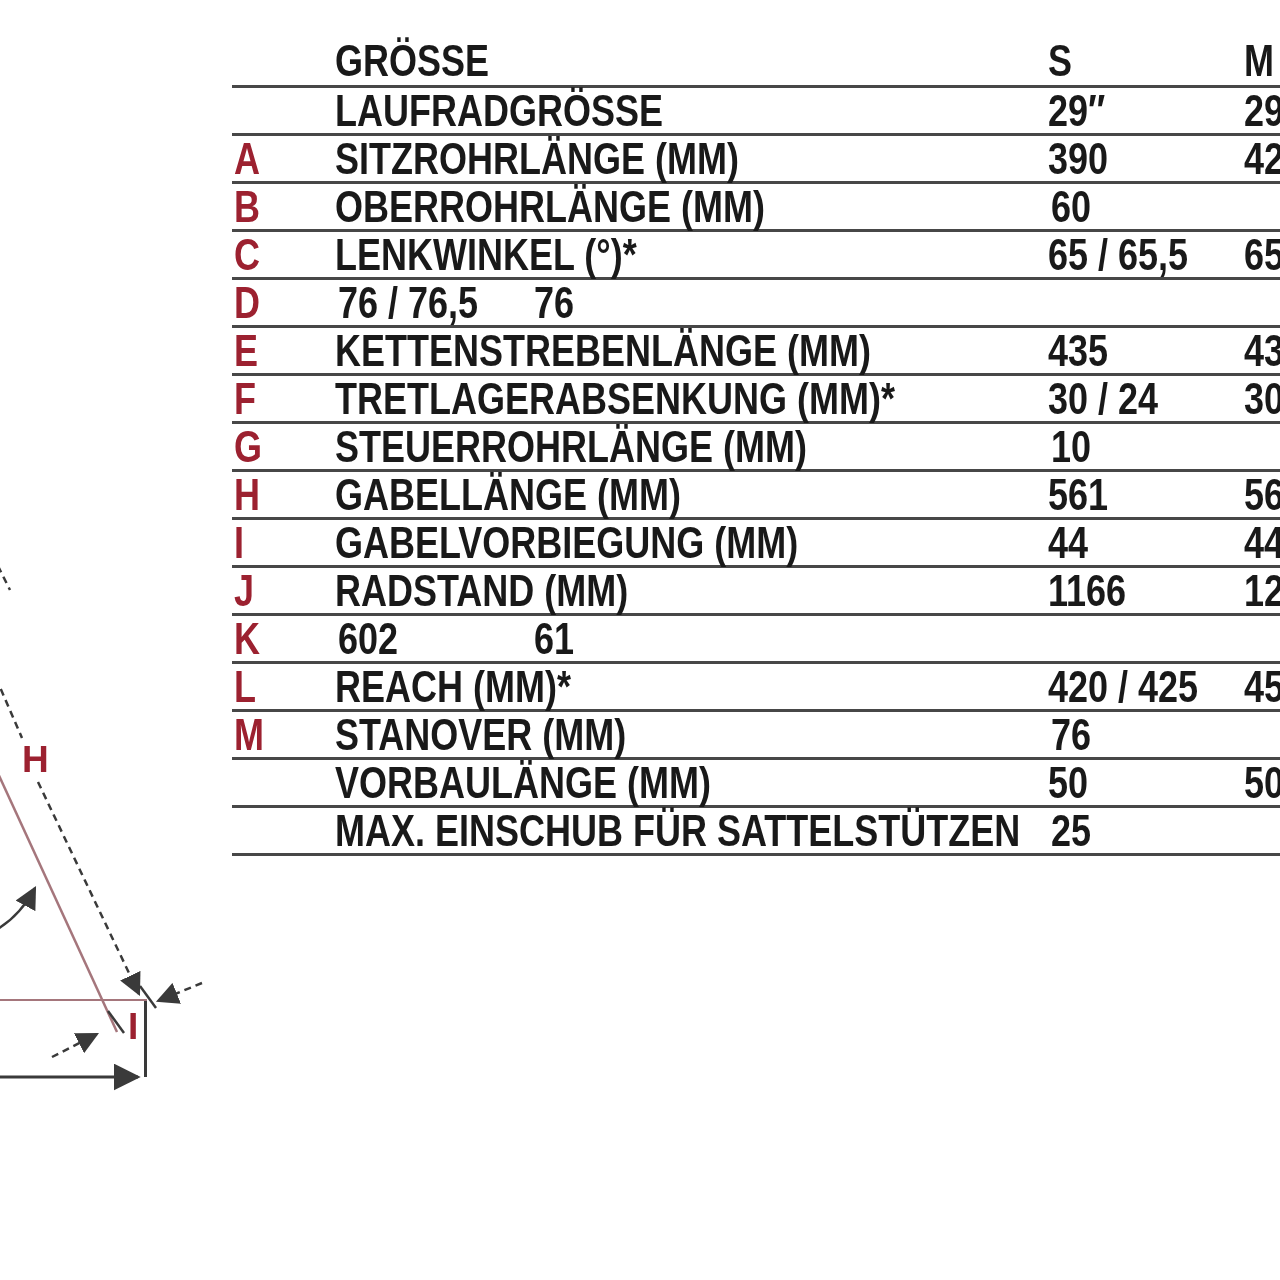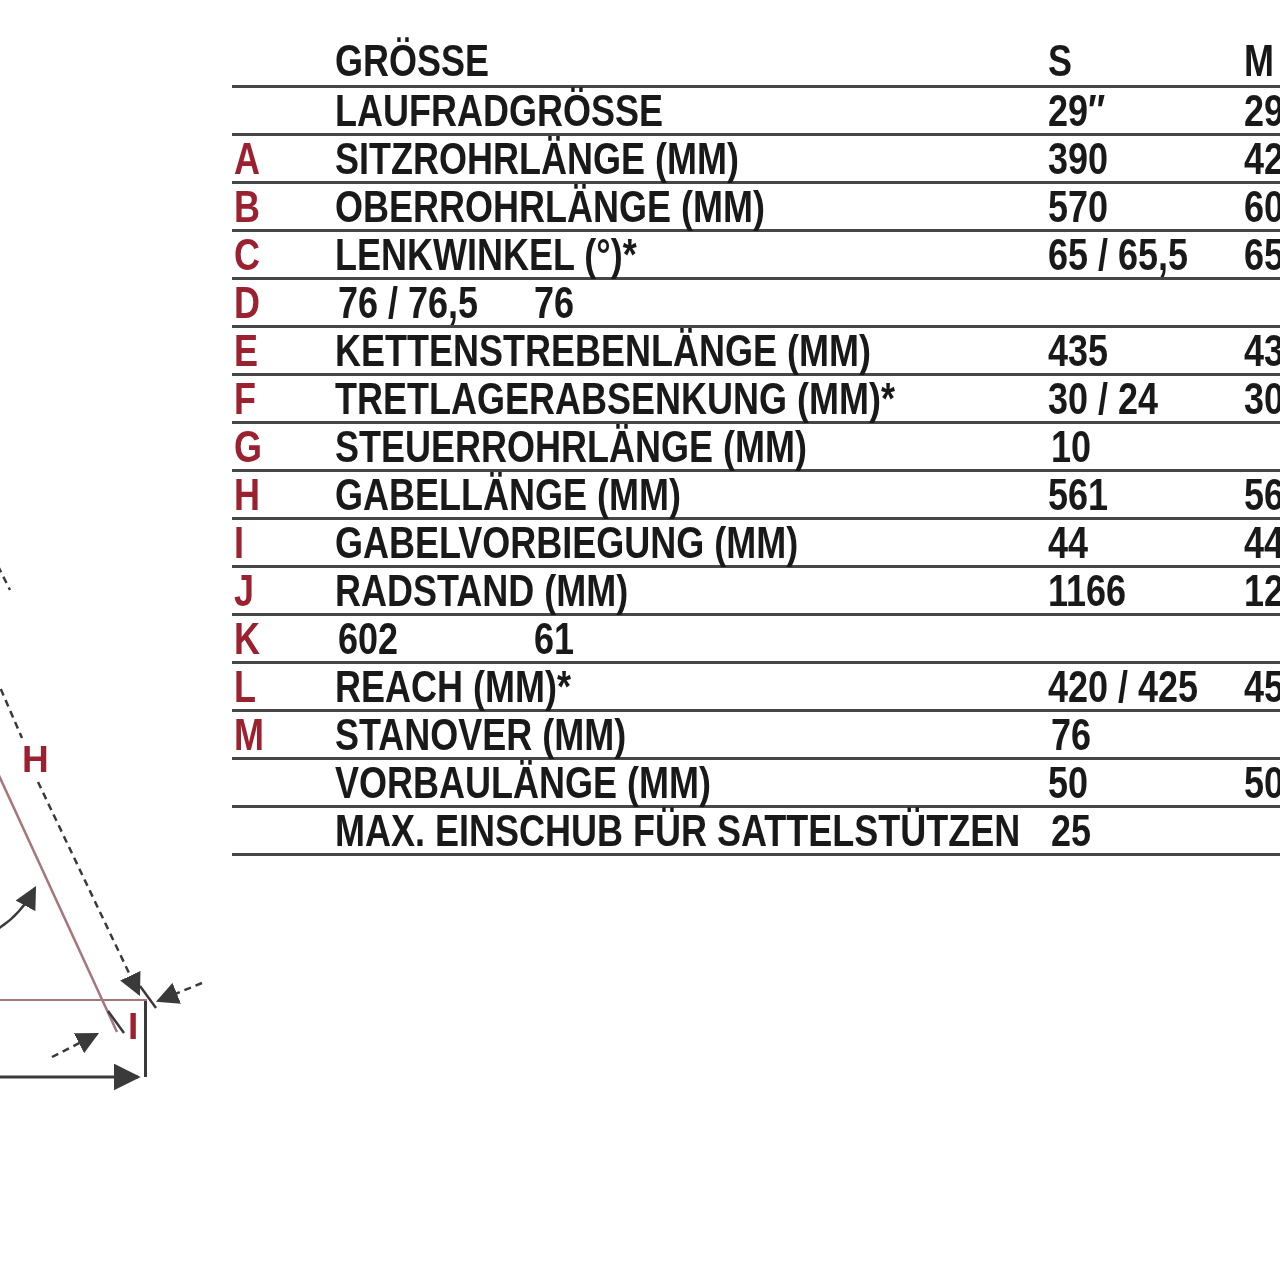--- a/index.html
+++ b/index.html
@@ -133,23 +133,20 @@
       </div>
     </div>
 
     <div class="row">
       <div class="cell c-letter letter">
         <span class="t">B</span>
       </div>
       <div class="cell c-label">
         <span class="t">OBERROHRLÄNGE (MM)</span>
       </div>
-      <div class="cell c-s">
-        <span class="t">570</span>
-      </div>
       <div class="cell c-m">
         <span class="t">60</span>
       </div>
     </div>
 
     <div class="row">
       <div class="cell c-letter letter">
         <span class="t">C</span>
       </div>
       <div class="cell c-label">

